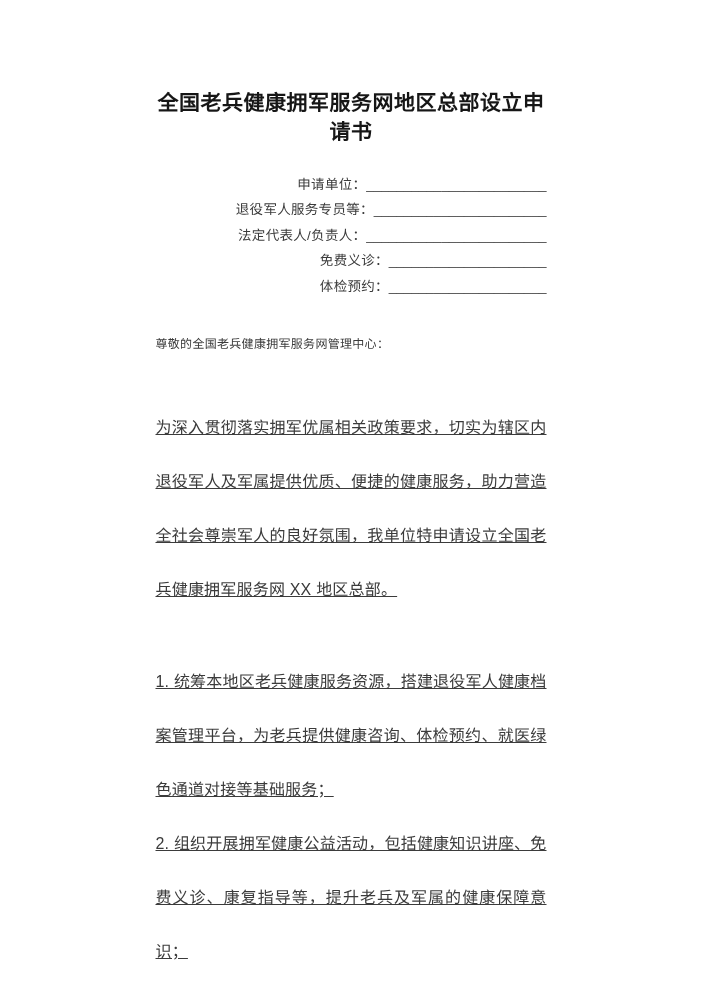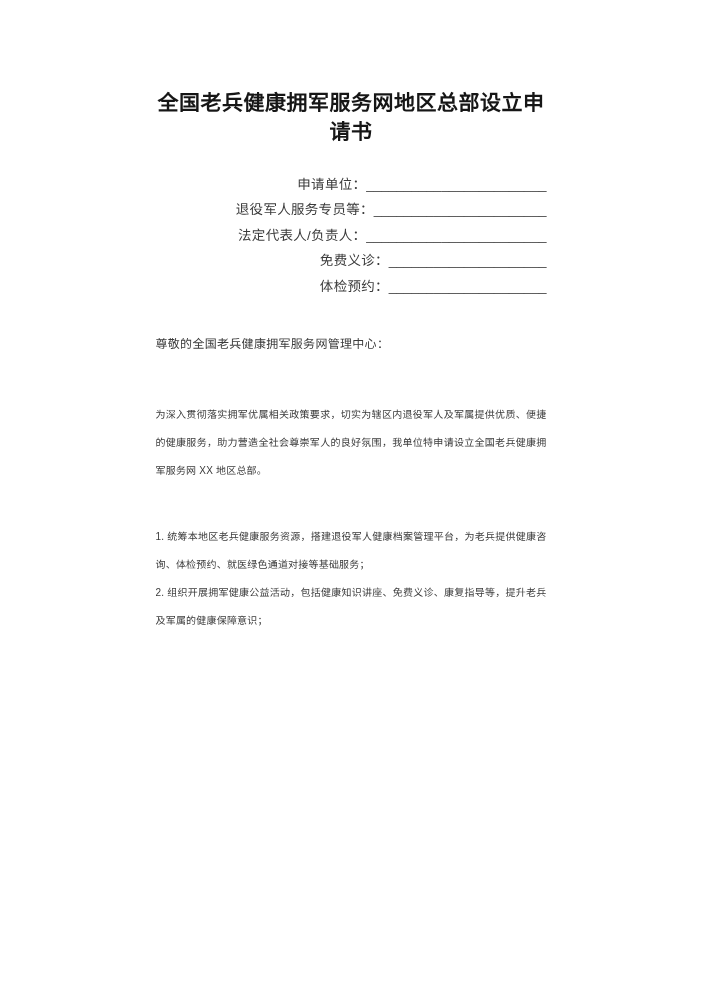--- a/index.html
+++ b/index.html
@@ -41,26 +41,27 @@
     letter-spacing: 0;
     color: #3b3b3b;
   }
   .salutation {
     font-size: 12px;
     line-height: 38px;
     margin: 0 0 38px 0;
     letter-spacing: 0.3px;
   }
   .para {
-    font-size: 10px;
-    line-height: 28px;
+    font-size: 16px;
+    line-height: 54px;
     margin: 0 0 38px 0;
     text-align: justify;
     text-justify: inter-character;
     letter-spacing: 0.2px;
+    text-decoration: underline;
   }
   .para.item {
     margin: 0;
   }
 </style>
 </head>
 <body>
 
 <div class="page">
 

